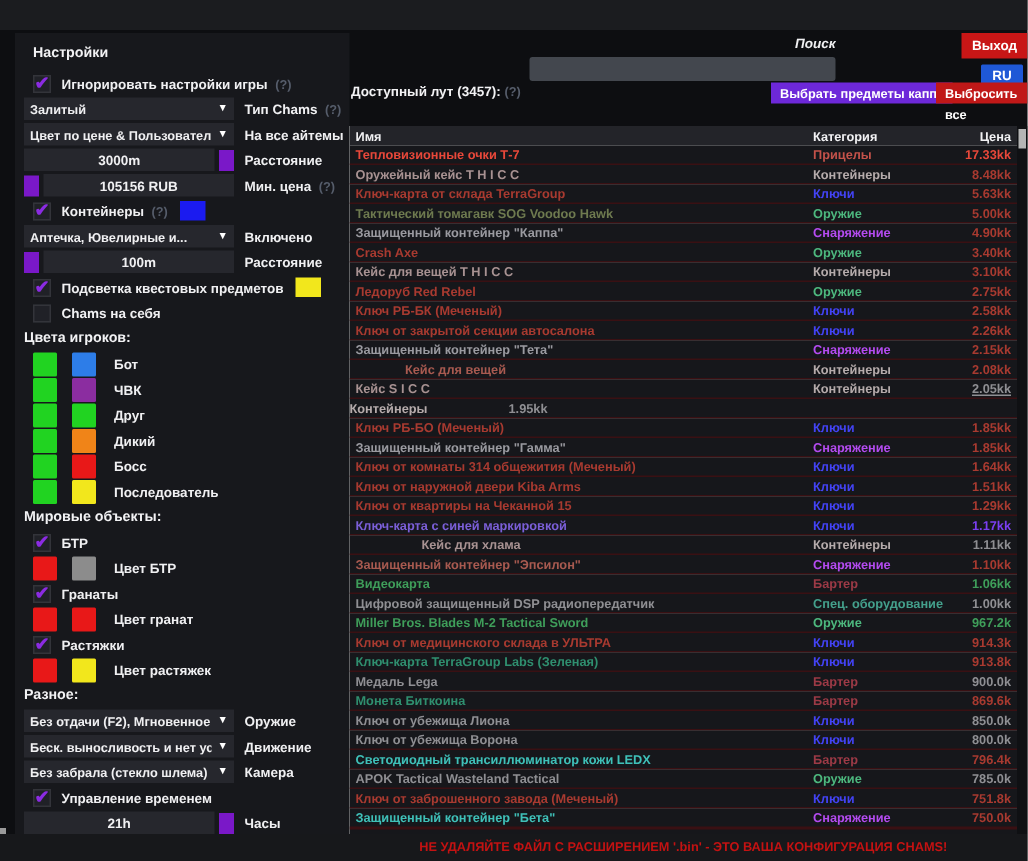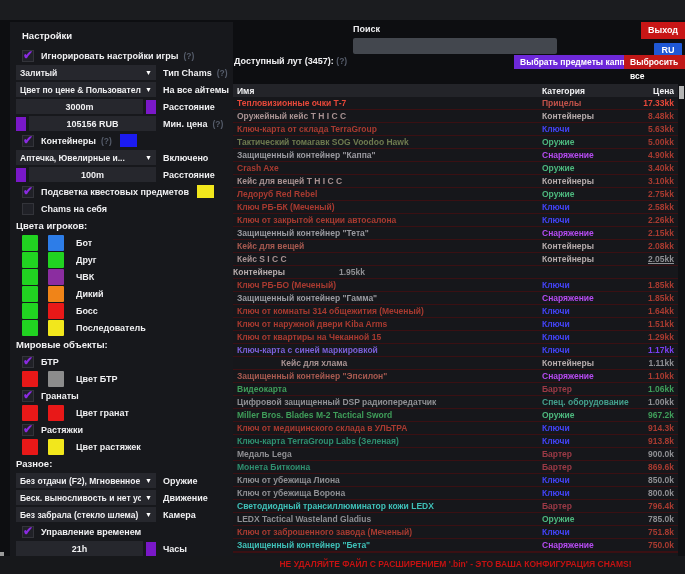--- a/index.html
+++ b/index.html
@@ -10,21 +10,21 @@
     font-weight:700;
     color:#e8e8ea;
     position:relative;
   }
   
   .topbar { position:absolute; left:0; top:0; width:685px; height:20px; background:#1b1c1f; }
   .exit-btn { position:absolute; right:0; top:22px; width:44px; height:17px; background:#c81616;
     color:#fff; font-size:9px; text-align:center; line-height:17px; cursor:pointer; }
   .lang-btn { position:absolute; right:3px; top:43px; width:28px; height:14px; background:#1f58d6;
     color:#fff; font-size:9px; text-align:center; line-height:14px; cursor:pointer; border-radius:1px; }
-  .search-label { position:absolute; left:353px; top:24px; width:204px; text-align:left; font-size:9px; color:#f0f0f2; }
+  .search-label { position:absolute; left:353px; top:24px; width:204px; text-align:right; font-size:9px; color:#f0f0f2;font-style:italic; }
   .search-input { position:absolute; left:353px; top:38px; width:204px; height:16px; background:#43474e;
     border:none; border-radius:2px; color:#15161a; font-size:9px; padding:0 5px; outline:none;
     font-family:"Liberation Sans", sans-serif; font-weight:700; }
   
   .panel { position:absolute; left:10px; top:22px; width:223px; height:536px; background:#17181c; padding:5px 4px 0 4px; }
   .panel-title { height:20px; line-height:18px; font-size:9.5px; color:#f2f2f4; padding-left:8px; }
   .s-row { height:17px; display:flex; align-items:center; padding-left:2px; }
   .s-header { height:17px; line-height:17px; font-size:9.5px; color:#f2f2f4; padding-left:2px; }
   .chk { width:12px; height:12px; background:#202127; border:1px solid #33343a; margin-left:6px;
     display:inline-flex; align-items:center; justify-content:center; cursor:pointer; flex:none; }
@@ -156,27 +156,27 @@
         <span class="s-label">Chams на себя</span>
       </div>
       <div class="s-header">Цвета игроков:</div>
       <div class="s-row">
         <span class="cp" style="background: rgb(33, 211, 33);"></span>
         <span class="cp" style="background: rgb(45, 125, 232);"></span>
         <span class="cp-label">Бот</span>
       </div>
       <div class="s-row">
         <span class="cp" style="background: rgb(33, 211, 33);"></span>
-        <span class="cp" style="background: rgb(33, 211, 33);"></span>
-        <span class="cp-label">Друг</span>
-      </div>
-      <div class="s-row">
-        <span class="cp" style="background: rgb(33, 211, 33);"></span>
         <span class="cp" style="background: rgb(139, 45, 160);"></span>
         <span class="cp-label">ЧВК</span>
+      </div>
+      <div class="s-row">
+        <span class="cp" style="background: rgb(33, 211, 33);"></span>
+        <span class="cp" style="background: rgb(33, 211, 33);"></span>
+        <span class="cp-label">Друг</span>
       </div>
       <div class="s-row">
         <span class="cp" style="background: rgb(33, 211, 33);"></span>
         <span class="cp" style="background: rgb(240, 132, 24);"></span>
         <span class="cp-label">Дикий</span>
       </div>
       <div class="s-row">
         <span class="cp" style="background: rgb(33, 211, 33);"></span>
         <span class="cp" style="background: rgb(232, 24, 24);"></span>
         <span class="cp-label">Босс</span>
@@ -328,21 +328,21 @@
         <span class="c-name" style="color: rgb(168, 58, 48);">Ключ от закрытой секции автосалона</span>
         <span class="c-cat" style="color: rgb(67, 67, 245);">Ключи</span>
         <span class="c-price" style="color: rgb(168, 58, 48);">2.26kk</span>
       </div>
       <div class="t-row">
         <span class="c-name" style="color: rgb(154, 154, 160);">Защищенный контейнер "Тета"</span>
         <span class="c-cat" style="color: rgb(180, 75, 240);">Снаряжение</span>
         <span class="c-price" style="color: rgb(168, 58, 48);">2.15kk</span>
       </div>
       <div class="t-row">
-        <span class="c-name" style="color: rgb(168, 90, 80);">Кейс для вещей</span>
+        <span class="c-name" style="color: rgb(168, 90, 80); margin-left: 33px;">Кейс для вещей</span>
         <span class="c-cat" style="color: rgb(181, 171, 171);">Контейнеры</span>
         <span class="c-price" style="color: rgb(168, 58, 48);">2.08kk</span>
       </div>
       <div class="t-row">
         <span class="c-name" style="color: rgb(168, 146, 146);">Кейс S I C C</span>
         <span class="c-cat" style="color: rgb(181, 171, 171);">Контейнеры</span>
         <span class="c-price" style="color: rgb(143, 143, 147); text-decoration: underline;">2.05kk</span>
       </div>
       <div class="t-row">
         <span class="c-cat" style="color: rgb(181, 171, 171);">Контейнеры</span>
@@ -432,21 +432,21 @@
         <span class="c-name" style="color: rgb(143, 143, 147);">Ключ от убежища Ворона</span>
         <span class="c-cat" style="color: rgb(67, 67, 245);">Ключи</span>
         <span class="c-price" style="color: rgb(143, 143, 147);">800.0k</span>
       </div>
       <div class="t-row">
         <span class="c-name" style="color: rgb(63, 192, 184);">Светодиодный трансиллюминатор кожи LEDX</span>
         <span class="c-cat" style="color: rgb(156, 58, 70);">Бартер</span>
         <span class="c-price" style="color: rgb(168, 58, 48);">796.4k</span>
       </div>
       <div class="t-row">
-        <span class="c-name" style="color: rgb(143, 143, 147);">LEDX Tactical Wasteland Gladius</span>
+        <span class="c-name" style="color: rgb(143, 143, 147);">APOK Tactical Wasteland Tactical</span>
         <span class="c-cat" style="color: rgb(77, 184, 126);">Оружие</span>
         <span class="c-price" style="color: rgb(143, 143, 147);">785.0k</span>
       </div>
       <div class="t-row">
         <span class="c-name" style="color: rgb(168, 58, 48);">Ключ от заброшенного завода (Меченый)</span>
         <span class="c-cat" style="color: rgb(67, 67, 245);">Ключи</span>
         <span class="c-price" style="color: rgb(168, 58, 48);">751.8k</span>
       </div>
       <div class="t-row">
         <span class="c-name" style="color: rgb(63, 192, 184);">Защищенный контейнер "Бета"</span>

